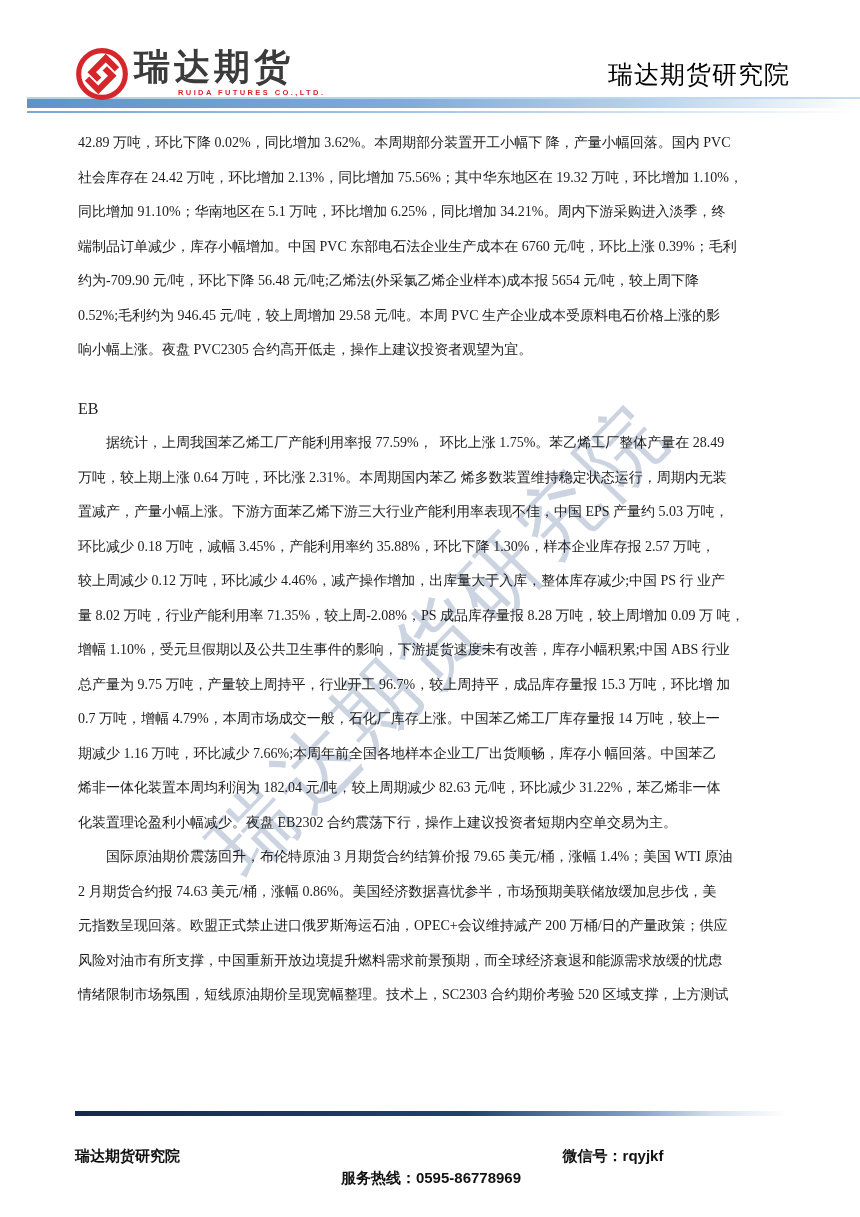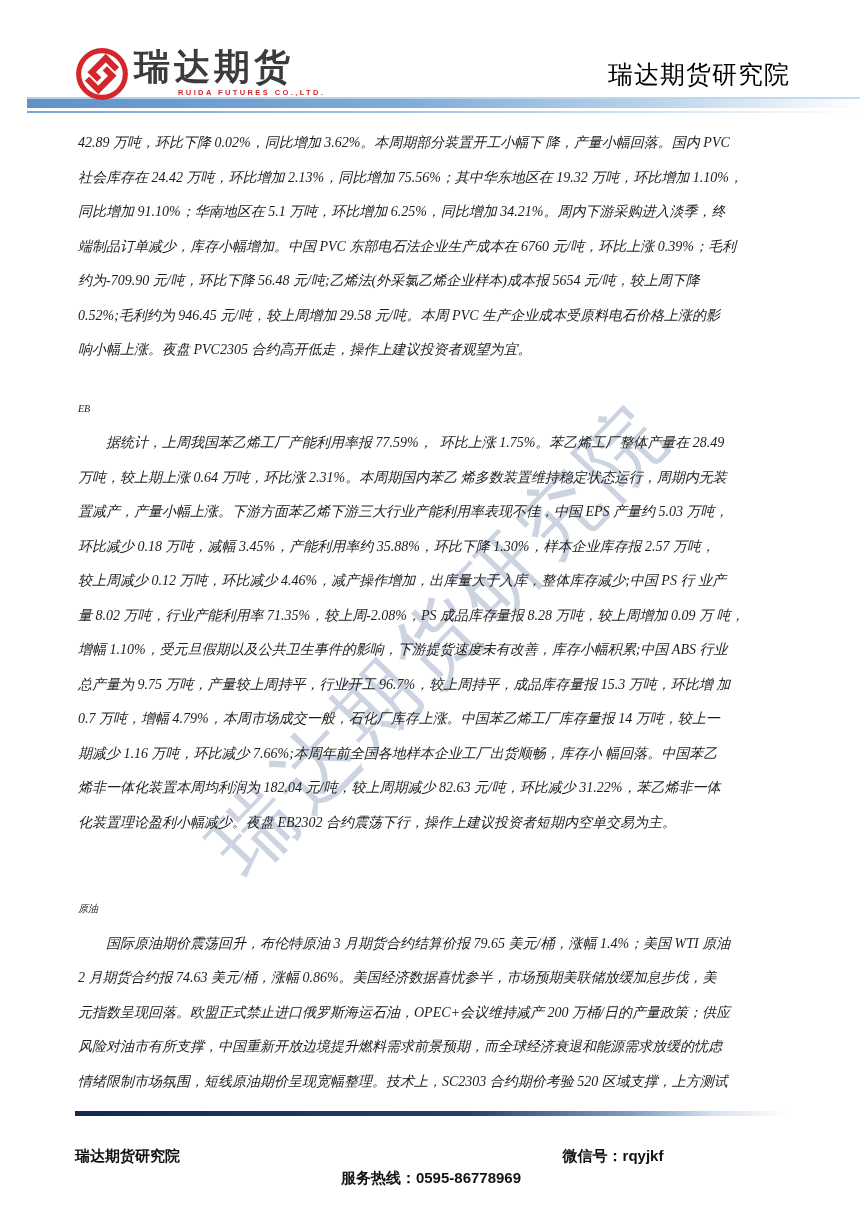--- a/index.html
+++ b/index.html
@@ -42,22 +42,22 @@
     transform-origin:center;
     white-space:nowrap;
     pointer-events:none;
     font-family:"Liberation Serif","DejaVu Serif",serif;
   }
   
   .doc{
     position:absolute;left:78px;top:126px;width:712px;z-index:1;
     font-size:14px;line-height:34.5px;
   }
-  .doc p{margin:0;white-space:pre-wrap;font-style:italic;}
-  .doc .sec-head{margin:0;font-size:10px;font-weight:normal;line-height:34.5px;color:#222;}
+  .doc p{margin:0;white-space:pre-wrap;}
+  .doc .sec-head{margin:0;font-size:16px;font-weight:normal;line-height:34.5px;color:#222;}
   .head-eb{margin-top:24px !important;}
   .head-crude{margin-top:52px !important;}
   
   .footer-bar{
     position:absolute;left:75px;top:1111px;width:712px;height:5px;z-index:2;
     background:linear-gradient(90deg,#16294d 0%,#22406e 55%,#7e9cc4 78%,#d7e2ef 90%,#ffffff 100%);
   }
   .footer-row{
     position:absolute;left:75px;top:1124px;width:712px;z-index:2;
     display:grid;grid-template-columns:1fr auto 1fr;align-items:center;
@@ -105,21 +105,20 @@
 置减产，产量小幅上涨。下游方面苯乙烯下游三大行业产能利用率表现不佳，中国 EPS 产量约 5.03 万吨，
 环比减少 0.18 万吨，减幅 3.45%，产能利用率约 35.88%，环比下降 1.30%，样本企业库存报 2.57 万吨，
 较上周减少 0.12 万吨，环比减少 4.46%，减产操作增加，出库量大于入库，整体库存减少;中国 PS 行 业产
 量 8.02 万吨，行业产能利用率 71.35%，较上周-2.08%，PS 成品库存量报 8.28 万吨，较上周增加 0.09 万 吨，
 增幅 1.10%，受元旦假期以及公共卫生事件的影响，下游提货速度未有改善，库存小幅积累;中国 ABS 行业
 总产量为 9.75 万吨，产量较上周持平，行业开工 96.7%，较上周持平，成品库存量报 15.3 万吨，环比增 加
 0.7 万吨，增幅 4.79%，本周市场成交一般，石化厂库存上涨。中国苯乙烯工厂库存量报 14 万吨，较上一
 期减少 1.16 万吨，环比减少 7.66%;本周年前全国各地样本企业工厂出货顺畅，库存小 幅回落。中国苯乙
 烯非一体化装置本周均利润为 182.04 元/吨，较上周期减少 82.63 元/吨，环比减少 31.22%，苯乙烯非一体
 化装置理论盈利小幅减少。夜盘 EB2302 合约震荡下行，操作上建议投资者短期内空单交易为主。</p>
-    <p class="sec-head head-crude">原油</p>
     <p>　　国际原油期价震荡回升，布伦特原油 3 月期货合约结算价报 79.65 美元/桶，涨幅 1.4%；美国 WTI 原油
 2 月期货合约报 74.63 美元/桶，涨幅 0.86%。美国经济数据喜忧参半，市场预期美联储放缓加息步伐，美
 元指数呈现回落。欧盟正式禁止进口俄罗斯海运石油，OPEC+会议维持减产 200 万桶/日的产量政策；供应
 风险对油市有所支撑，中国重新开放边境提升燃料需求前景预期，而全球经济衰退和能源需求放缓的忧虑
 情绪限制市场氛围，短线原油期价呈现宽幅整理。技术上，SC2303 合约期价考验 520 区域支撑，上方测试</p>
   </div>
 
   <div class="footer-bar"></div>
   <div class="footer-row">
     <div class="footer-org">瑞达期货研究院</div>

